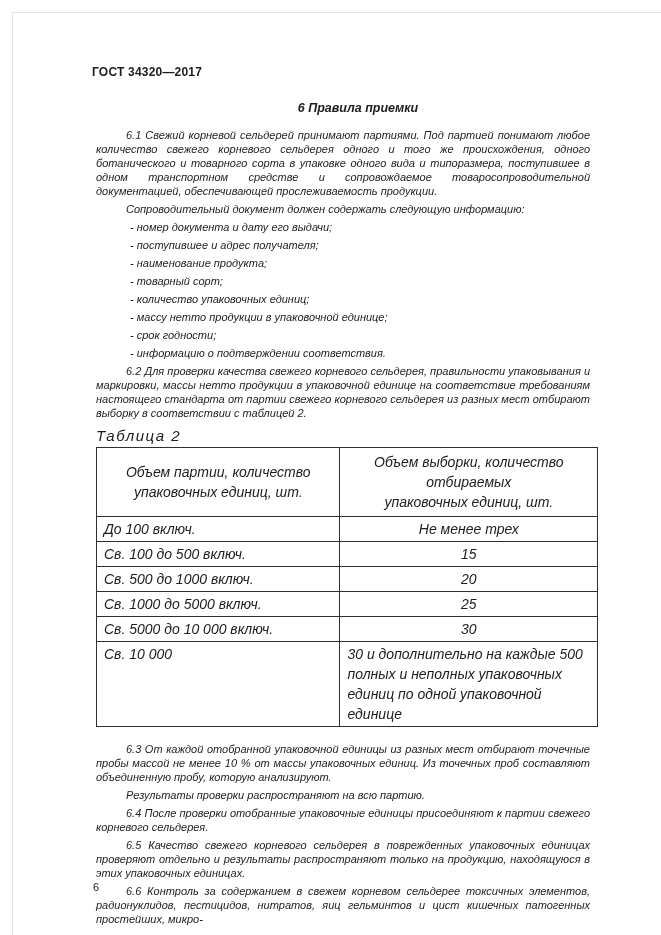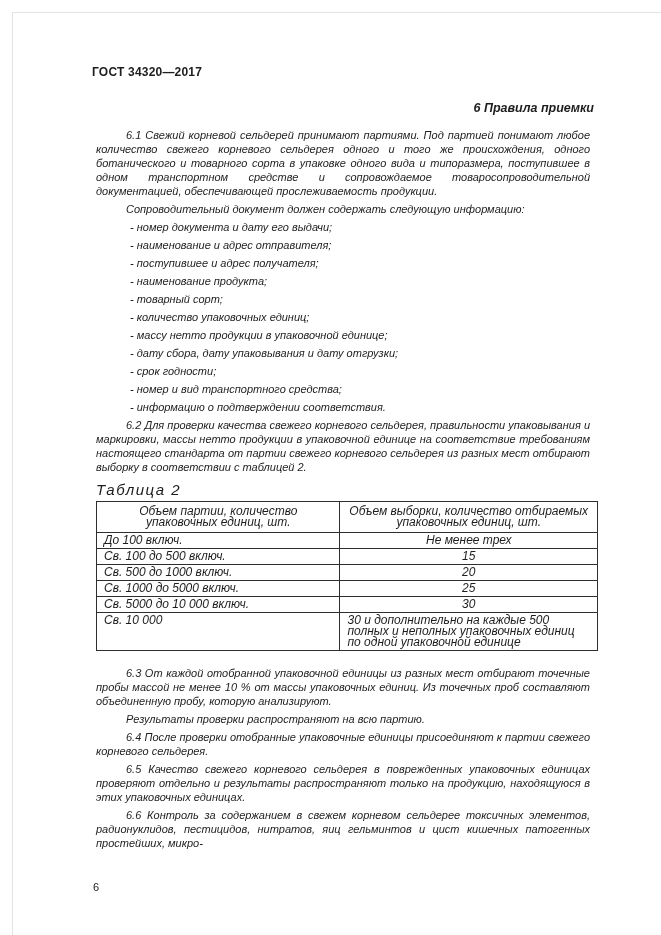--- a/index.html
+++ b/index.html
@@ -29,39 +29,39 @@
     font-style: italic;
     font-size: 11px;
     line-height: 14px;
     text-align: justify;
   }
   p.para { text-indent: 30px; }
   .section-heading {
     font-weight: bold;
     font-size: 12.5px;
     text-indent: 30px;
-    text-align: right;
+    text-align: center;
     margin: 17px 0 13px 0;
   }
   .list-item {
     text-align: left;
     padding-left: 30px;
   }
   .table-label {
     margin-top: 9px;
     margin-bottom: 4px;
     text-align: left;
     letter-spacing: 1.5px;
     font-size: 15px;
   }
   table.gost-table {
     width: 100%;
     border-collapse: collapse;
-    font-size: 12px;
-    line-height: 11px;
+    font-size: 14px;
+    line-height: 20px;
     margin-bottom: 15px;
   }
   table.gost-table th, table.gost-table td {
     border: 1px solid #2e2e2e;
     font-weight: normal;
     vertical-align: top;
     padding: 2px 7px;
     text-align: left;
   }
   table.gost-table th {
@@ -91,29 +91,26 @@
   <div class="body-text">
 
 
     <div class="section-heading">6 Правила приемки</div>
 
     <p class="para">6.1 Свежий корневой сельдерей принимают партиями. Под партией понимают любое количество свежего корневого сельдерея одного и того же происхождения, одного ботанического и товарного сорта в упаковке одного вида и типоразмера, поступившее в одном транспортном средстве и сопровождаемое товаросопроводительной документацией, обеспечивающей прослеживаемость продукции.</p>
     <p class="para">Сопроводительный документ должен содержать следующую информацию:</p>
 
     <div class="list">
       <p class="list-item">- номер документа и дату его выдачи;</p>
-      <p class="list-item">- наименование и адрес отправителя;</p>
       <p class="list-item">- поступившее и адрес получателя;</p>
       <p class="list-item">- наименование продукта;</p>
       <p class="list-item">- товарный сорт;</p>
       <p class="list-item">- количество упаковочных единиц;</p>
       <p class="list-item">- массу нетто продукции в упаковочной единице;</p>
-      <p class="list-item">- дату сбора, дату упаковывания и дату отгрузки;</p>
       <p class="list-item">- срок годности;</p>
-      <p class="list-item">- номер и вид транспортного средства;</p>
       <p class="list-item">- информацию о подтверждении соответствия.</p>
     </div>
 
     <p class="para">6.2 Для проверки качества свежего корневого сельдерея, правильности упаковывания и маркировки, массы нетто продукции в упаковочной единице на соответствие требованиям настоящего стандарта от партии свежего корневого сельдерея из разных мест отбирают выборку в соответствии с таблицей 2.</p>
 
     <div class="table-label">Таблица 2</div>
 
     <table class="gost-table">
       <colgroup>
         <col style="width: 48.6%;">

